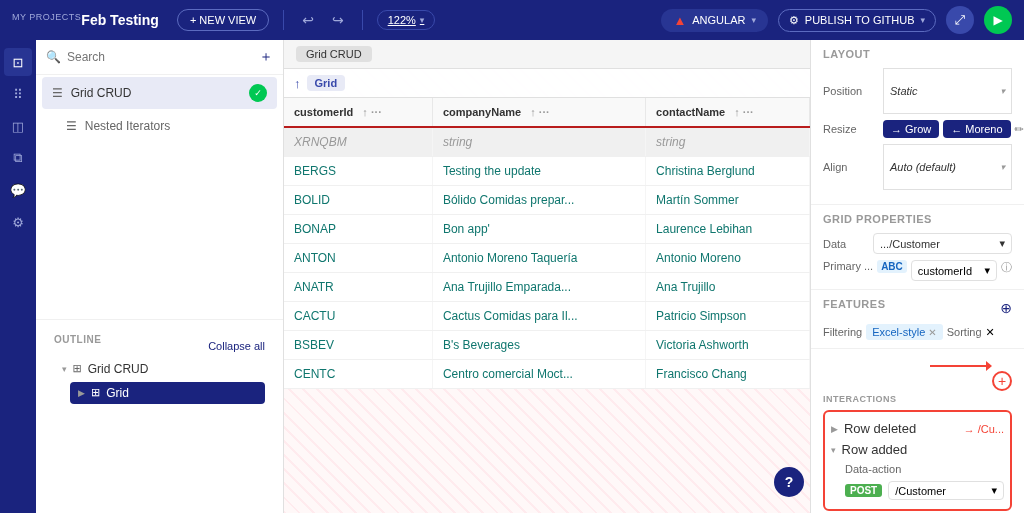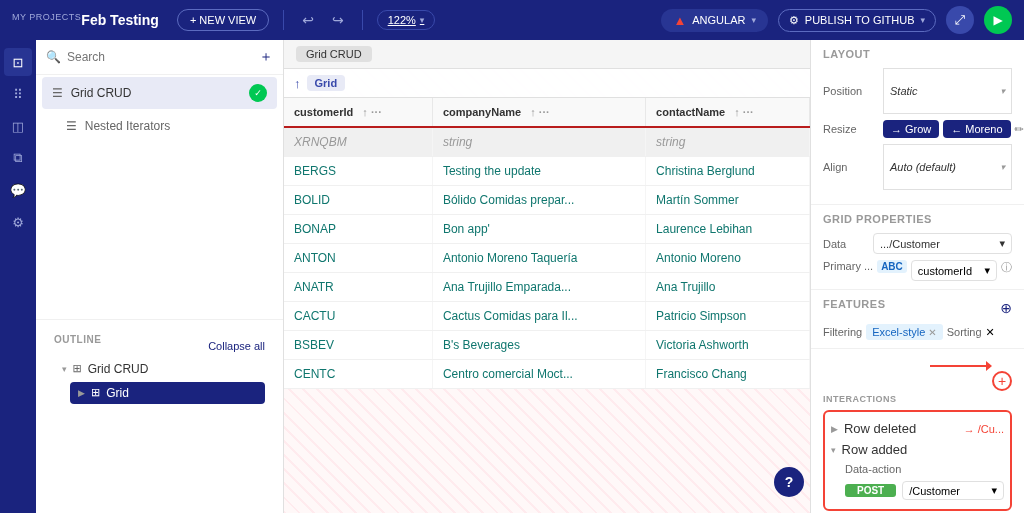--- a/index.html
+++ b/index.html
@@ -114,21 +114,21 @@
     .interactions-add { background: transparent; border: 2px solid #f44336; border-radius: 50%; width: 20px; height: 20px; display: flex; align-items: center; justify-content: center; cursor: pointer; color: #f44336; font-size: 14px; }
     .arrow-indicator { position: absolute; top: 16px; right: 34px; width: 60px; height: 2px; background: #f44336; display: flex; align-items: center; }
     .arrow-indicator::after { content: ''; border-top: 5px solid transparent; border-bottom: 5px solid transparent; border-left: 6px solid #f44336; position: absolute; right: -2px; top: -4px; }
     .interaction-item { display: flex; align-items: center; gap: 6px; padding: 3px 0; cursor: pointer; }
     .interaction-caret { color: #999; font-size: 9px; }
     .interaction-label { font-size: 13px; color: #333; flex: 1; }
     .interaction-value { font-size: 11px; color: #666; }
     .row-deleted-val { color: #f44336; }
     .data-action-row { display: flex; align-items: center; gap: 6px; padding: 3px 0 3px 14px; }
     .data-action-label { color: #666; font-size: 11px; }
-    .post-badge { background: #4caf50; color: white; border-radius: 3px; padding: 1px 12px; font-size: 10px; font-weight: 700; }
+    .post-badge { background: #4caf50; color: white; border-radius: 3px; padding: 1px 5px; font-size: 10px; font-weight: 700; }
     .post-path { border: 1px solid #e0e0e0; border-radius: 4px; padding: 2px 6px; font-size: 11px; flex: 1; display: flex; justify-content: space-between; align-items: center; }
 
     
     .help-btn { position: absolute; bottom: 16px; right: 220px; width: 30px; height: 30px; background: #1a237e; border-radius: 50%; display: flex; align-items: center; justify-content: center; color: white; font-size: 14px; font-weight: bold; cursor: pointer; z-index: 50; }
 
     
     .interactions-box { border: 2px solid #f44336; border-radius: 6px; margin: 4px 0; padding: 6px; background: white; }
   </style>
 </head>
 <body>

